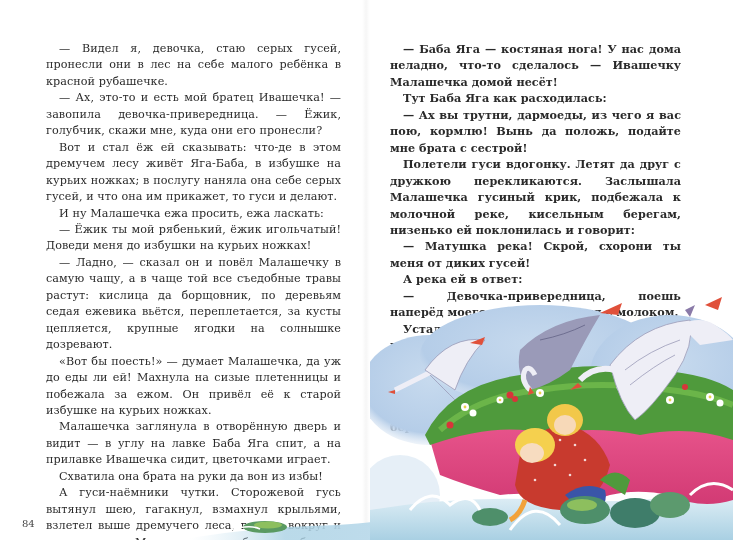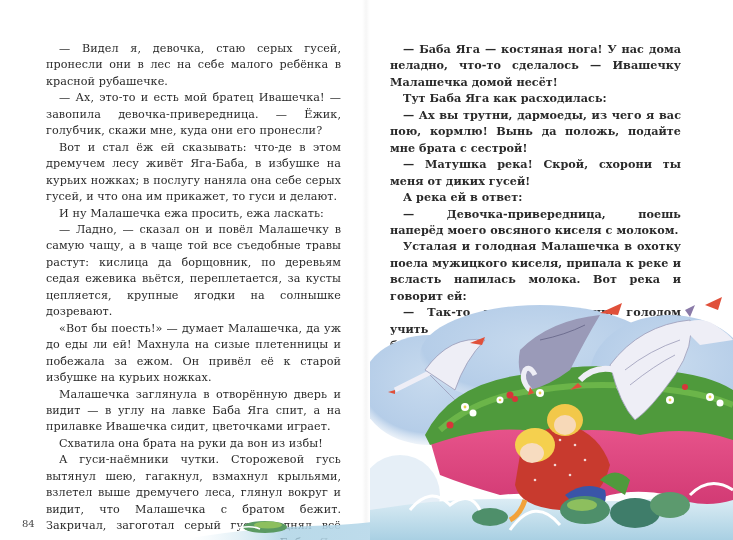--- a/index.html
+++ b/index.html
@@ -45,36 +45,38 @@
 <body>
 
 <div class="spread">
 
   <div class="page page-left">
     <div class="column">
       <p class="para">— Видел я, девочка, стаю серых гусей, пронесли они в лес на себе малого ребёнка в красной рубашечке.</p>
       <p class="para">— Ах, это-то и есть мой братец Ивашечка! — завопила девочка-привередница. — Ёжик, голубчик, скажи мне, куда они его пронесли?</p>
       <p class="para">Вот и стал ёж ей сказывать: что-де в этом дремучем лесу живёт Яга-Баба, в избушке на курьих ножках; в послугу наняла она себе серых гусей, и что она им прикажет, то гуси и делают.</p>
       <p class="para">И ну Малашечка ежа просить, ежа ласкать:</p>
+      <p class="para">— Ёжик ты мой рябенький, ёжик игольчатый! Доведи меня до избушки на курьих ножках!</p>
       <p class="para">— Ладно, — сказал он и повёл Малашечку в самую чащу, а в чаще той все съедобные травы растут: кислица да борщовник, по деревьям седая ежевика вьётся, переплетается, за кусты цепляется, крупные ягодки на солнышке дозревают.</p>
       <p class="para">«Вот бы поесть!» — думает Малашечка, да уж до еды ли ей! Махнула на сизые плетенницы и побежала за ежом. Он привёл её к старой избушке на курьих ножках.</p>
       <p class="para">Малашечка заглянула в отворённую дверь и видит — в углу на лавке Баба Яга спит, а на прилавке Ивашечка сидит, цветочками играет.</p>
       <p class="para">Схватила она брата на руки да вон из избы!</p>
       <p class="para">А гуси-наёмники чутки. Сторожевой гусь вытянул шею, гагакнул, взмахнул крыльями, взлетел выше дремучего леса, глянул вокруг и видит, что Малашечка с братом бежит. Закричал, загоготал серый гусь, поднял всё стадо гусиное, а сам полетел к Бабе Яге докладывать. А Баба Яга — костяная нога так спит, что с неё пар валит, от храпа оконницы дрожат. Уж гусь ей в то ухо и в другое кричит — не слышит! Рассердился щипун, щипнул Ягу в самый нос. Вскочила Баба Яга, схватилась за нос, а серый гусь стал ей докладывать:</p>
     </div>
     <div class="page-number">84</div>
   </div>
 
   <div class="gutter"></div>
 
   <div class="page page-right">
     <div class="column">
       <p class="para">— Баба Яга — костяная нога! У нас дома неладно, что-то сделалось — Ивашечку Малашечка домой несёт!</p>
       <p class="para">Тут Баба Яга как расходилась:</p>
       <p class="para">— Ах вы трутни, дармоеды, из чего я вас пою, кормлю! Вынь да положь, подайте мне брата с сестрой!</p>
+      <p class="para">Полетели гуси вдогонку. Летят да друг с дружкою перекликаются. Заслышала Малашечка гусиный крик, подбежала к молочной реке, кисельным берегам, низенько ей поклонилась и говорит:</p>
       <p class="para">— Матушка река! Скрой, схорони ты меня от диких гусей!</p>
       <p class="para">А река ей в ответ:</p>
       <p class="para">— Девочка-привередница, поешь наперёд моего овсяного киселя с молоком.</p>
       <p class="para">Усталая и голодная Малашечка в охотку поела мужицкого киселя, припала к реке и всласть напилась молока. Вот река и говорит ей:</p>
       <p class="para">— Так-то вас, привередниц, голодом учить надо! Ну, теперь садись под бережок, я закрою тебя.</p>
     </div>
   </div>
 
   <div class="bottom-water">
     <svg width="190" height="30" viewBox="0 0 190 30">

